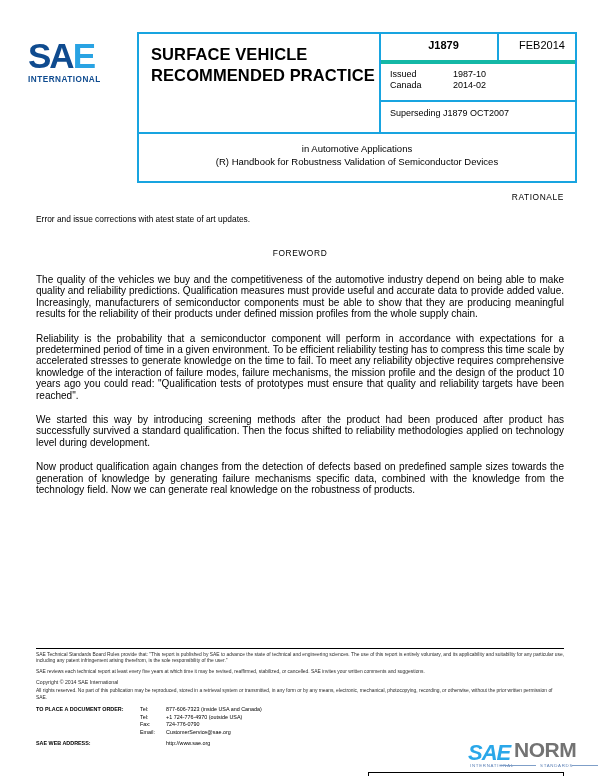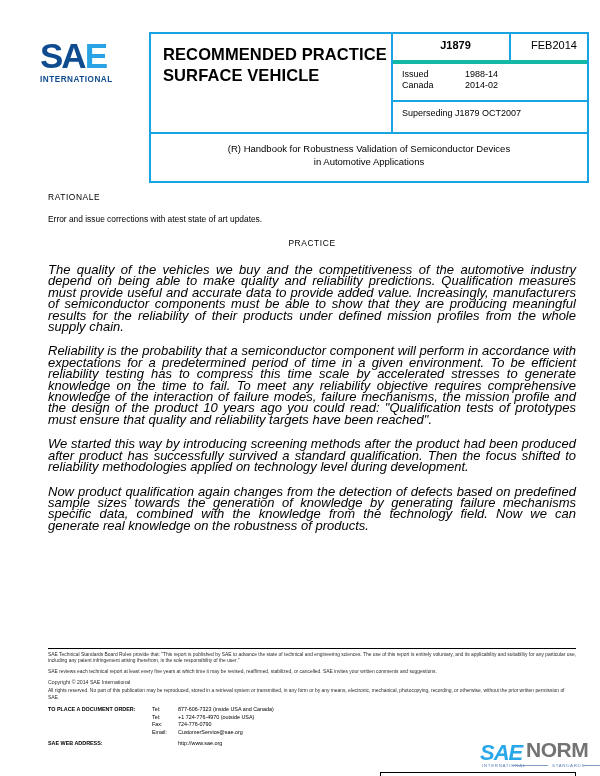--- a/index.html
+++ b/index.html
@@ -11,21 +11,21 @@
   body {
     width: 600px;
     height: 776px;
     overflow: hidden;
     font-family: "Liberation Sans", sans-serif;
     color: #000000;
     position: relative;
   }
   .page {
     position: absolute;
-    left: 12px; top: 0;
+    left: 0; top: 0;
     width: 576px;
     height: 776px;
     background: #ffffff;
   }
 
   
   .header {
     position: absolute;
     left: 0;
     top: 30px;
@@ -148,41 +148,40 @@
   }
 
   
   .body-area {
     position: absolute;
     left: 36px;
     top: 192px;
     width: 528px;
   }
   .centered-head {
-    text-align: left;
+    text-align: right;
     font-size: 8.4px;
     letter-spacing: 0.6px;
     margin: 0 0 12px 0;
   }
   .ra-line {
     font-size: 8.4px;
-    margin: 0 0 14px 0;
+    margin: 0 0 24px 0;
   }
   .fw-head {
     text-align: center;
     font-size: 8.4px;
     letter-spacing: 0.6px;
     margin: 0 0 16px 0;
   }
   p.para {
-    font-size: 13px;
+    font-size: 10px;
     line-height: 11.4px;
     text-align: justify;
     margin: 4px 0 13px 0;
-    font-style: italic;
   }
 
   
   .footer {
     position: absolute;
     left: 36px;
     top: 648px;
     width: 528px;
   }
   .foot-rule {
@@ -311,64 +310,64 @@
       <div class="logo-mark">
         <span class="logo-text"><span>SA</span><span class="e-part">E</span></span>
       </div>
       <div class="logo-sub">INTERNATIONAL</div>
     </div>
 
     <div class="hdr-table">
       <div class="hdr-row">
 
         <div class="hdr-left">
+          <div class="hdr-title">SURFACE VEHICLE</div>
           <div class="hdr-title">RECOMMENDED PRACTICE</div>
-          <div class="hdr-title">SURFACE VEHICLE</div>
         </div>
 
         <div class="hdr-right">
 
           <div class="hdr-idrow">
             <div class="hdr-docnum">J1879</div>
             <div class="hdr-date">FEB2014</div>
           </div>
 
           <div class="hdr-dates">
             <div class="date-line">
               <span class="date-label">Issued</span>
-              <span>1988-14</span>
+              <span>1987-10</span>
             </div>
             <div class="date-line">
               <span class="date-label">Canada</span>
               <span>2014-02</span>
             </div>
           </div>
 
           <div class="hdr-supersede">Superseding J1879 OCT2007</div>
 
         </div>
       </div>
     </div>
 
     <div class="hdr-titlebox">
       <div class="hdr-doctitle">
+        <div>in Automotive Applications</div>
         <div>(R) Handbook for Robustness Validation of Semiconductor Devices</div>
-        <div>in Automotive Applications</div>
       </div>
     </div>
 
   </div>
 
   <div class="body-area">
 
     <div class="centered-head">RATIONALE</div>
 
     <div class="ra-line">Error and issue corrections with  atest state of art updates.</div>
 
-    <div class="fw-head">PRACTICE</div>
+    <div class="fw-head">FOREWORD</div>
 
     <p class="para">The quality of the vehicles we buy and the competitiveness of the automotive industry depend on being able to make quality and reliability predictions. Qualification measures must provide useful and accurate data to provide added value. Increasingly, manufacturers of semiconductor components must be able to show that they are producing meaningful results for the reliability of their products under defined mission profiles from the whole supply chain.</p>
     <p class="para">Reliability is the probability that a semiconductor component will perform in accordance with expectations for a predetermined period of time in a given environment. To be efficient reliability testing has to compress this time scale by accelerated stresses to generate knowledge on the time to fail. To meet any reliability objective requires comprehensive knowledge of the interaction of failure modes, failure mechanisms, the mission profile and the design of the product 10 years ago you could read: "Qualification tests of prototypes must ensure that quality and reliability targets have been reached".</p>
     <p class="para">We started this way by introducing screening methods after the product had been produced after product has successfully survived a standard qualification. Then the focus shifted to reliability methodologies applied on technology level during development.</p>
     <p class="para">Now product qualification again changes from the detection of defects based on predefined sample sizes towards the generation of knowledge by generating failure mechanisms specific data, combined with the knowledge from the technology field. Now we can generate real knowledge on the robustness of products.</p>
 
   </div>
 
   <div class="footer">
 

